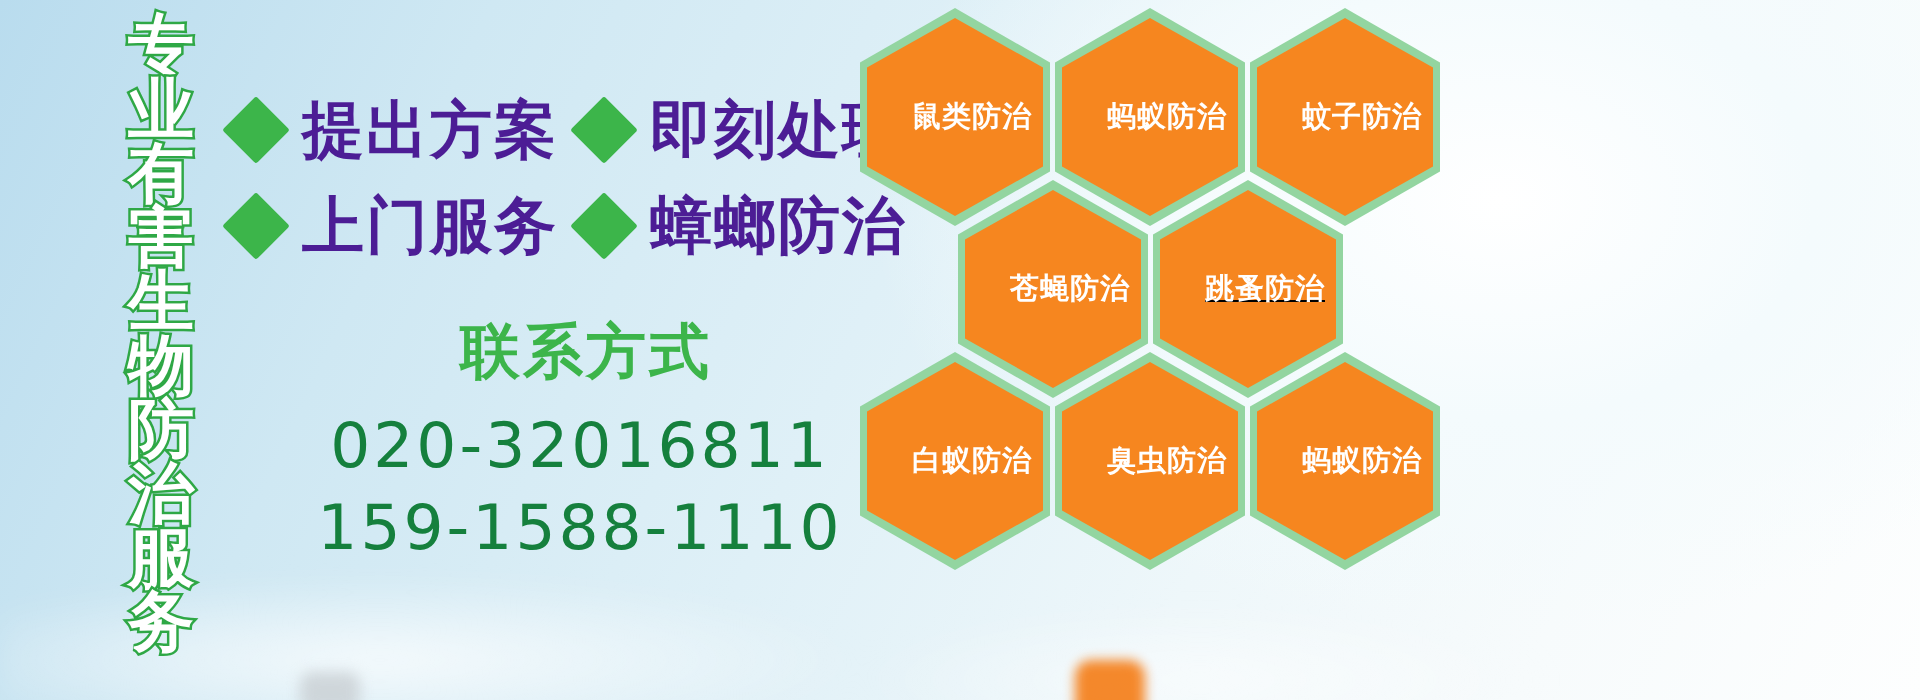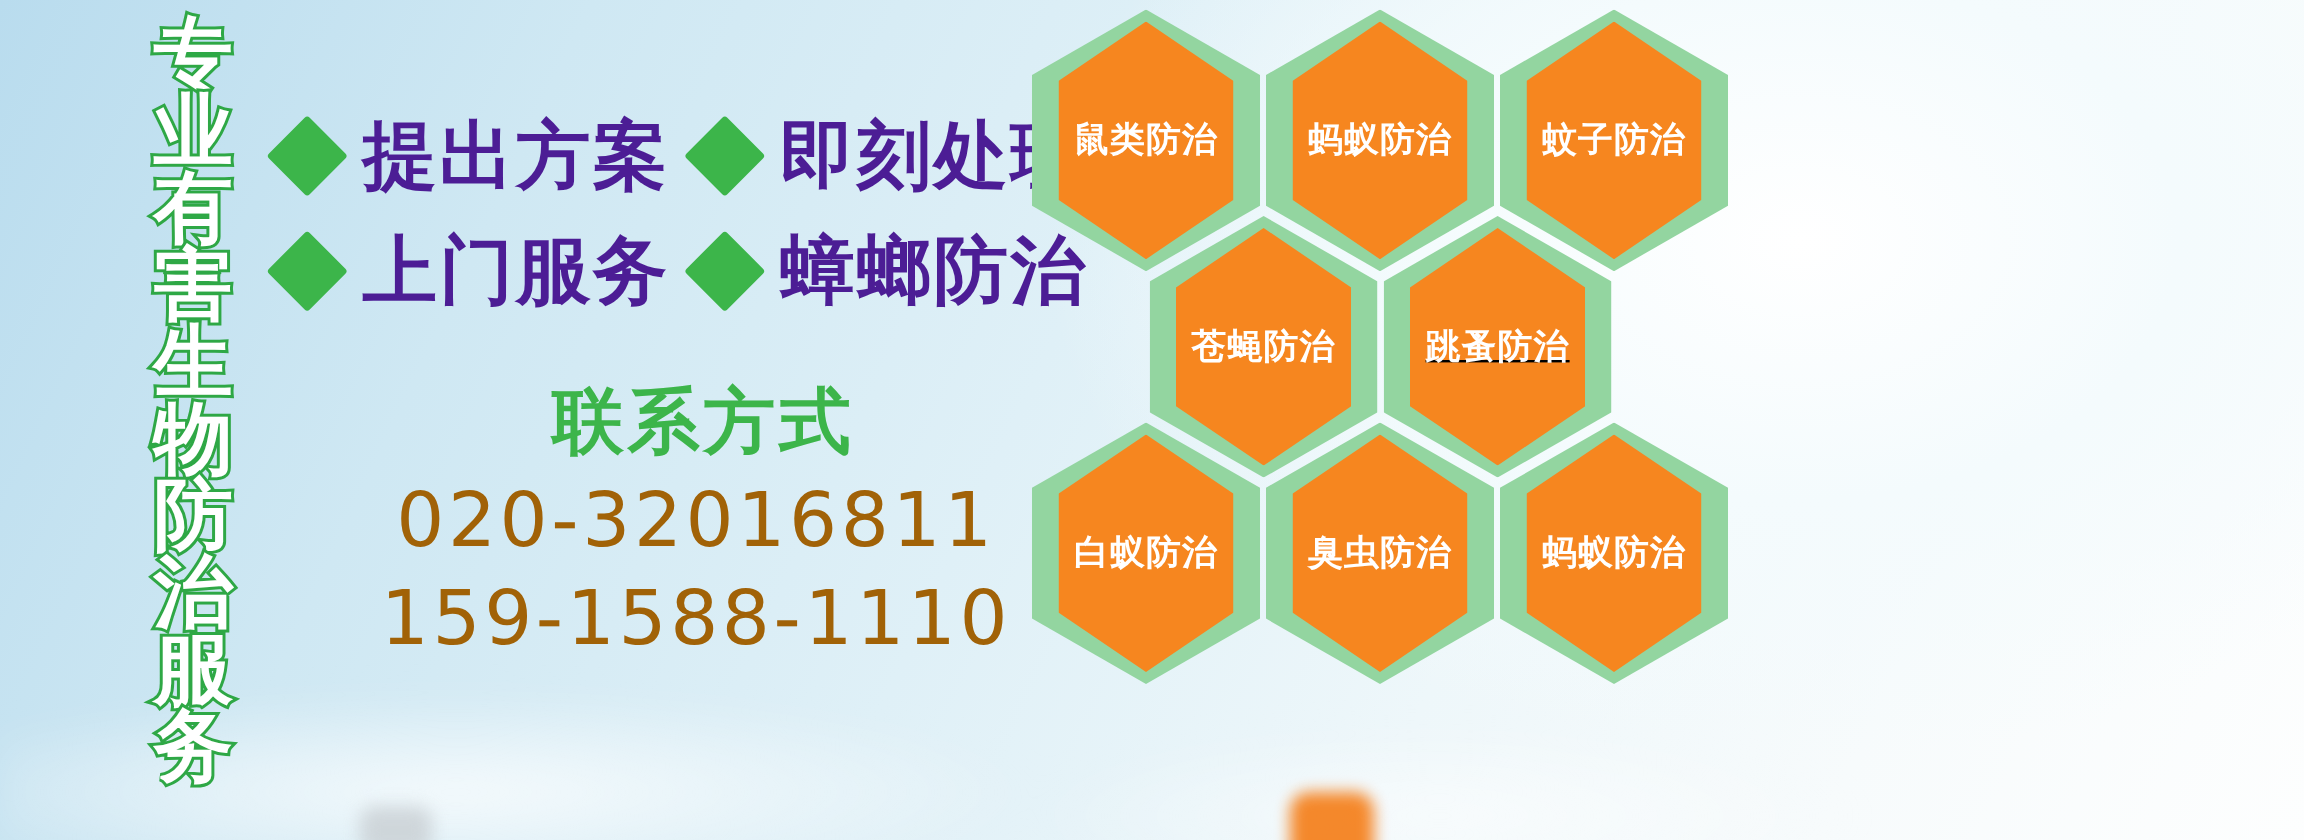--- a/index.html
+++ b/index.html
@@ -58,41 +58,41 @@
     font-family:"DejaVu Sans","Liberation Sans",sans-serif;
     font-weight:bold;font-size:62px;color:#4c1d95;letter-spacing:2px;
     white-space:nowrap;
   }
 
   
   .contact{ position:absolute; left:300px; top:312px; width:560px; text-align:center; }
   .contact-title{
     font-family:"DejaVu Sans","Liberation Sans",sans-serif;
     font-weight:bold;font-size:60px;color:#3cb54a;letter-spacing:3px;
-    padding-left:12px;
+    margin-bottom:12px; padding-left:12px;
   }
   .phone{
     font-family:"DejaVu Sans","Liberation Sans",sans-serif;
-    font-size:63px;color:#a16207;letter-spacing:3px;line-height:82px;font-weight:400;
+    font-size:63px;color:#15803d;letter-spacing:3px;line-height:82px;font-weight:400;
   }
 
   
   .hexwrap{ position:absolute; left:850px; top:0px; width:640px; height:700px; }
   .hex{
     position:absolute;
     width:190px;height:218px;
     background:#93d5a0;
     clip-path:polygon(50% 0%,100% 25%,100% 75%,50% 100%,0% 75%,0% 25%);
     display:flex;align-items:center;justify-content:center;
   }
   .hex .inner{
-    width:146px;height:198px;
+    width:176px;height:198px;
     background:#f6861f;
     clip-path:polygon(50% 0%,100% 25%,100% 75%,50% 100%,0% 75%,0% 25%);
-    display:flex;align-items:center;justify-content:center;
+    display:flex;align-items:center;justify-content:flex-start;padding-left:45px;
   }
   .hex .lbl{
     font-family:"DejaVu Sans","Liberation Sans",sans-serif;
     font-weight:bold;font-size:29px;color:#ffffff;letter-spacing:1px;
     white-space:nowrap;
   }
 </style>
 </head>
 <body>
 

